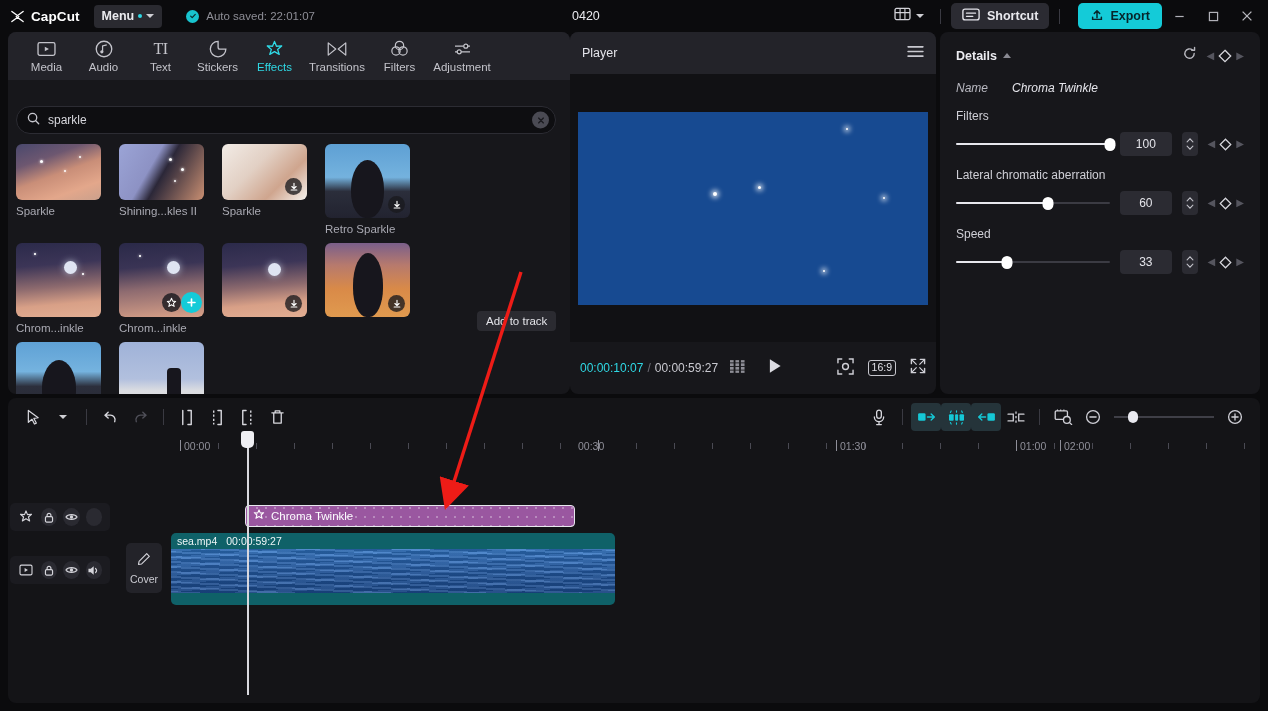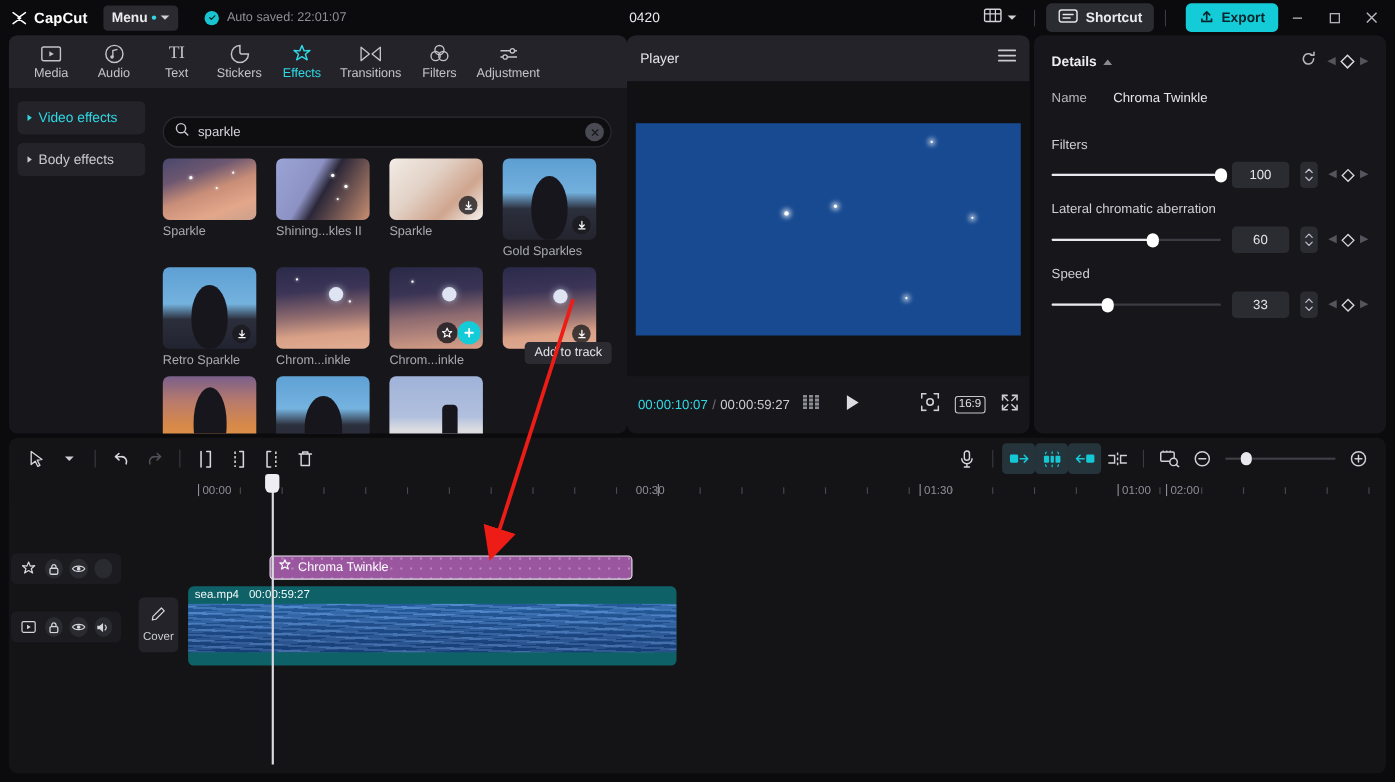--- a/index.html
+++ b/index.html
@@ -187,21 +187,21 @@
   }
   .rp-head { height: 42px; background: #232329; display: flex; align-items: center; padding: 0 16px; }
   .rp-head-title { font-size: 12.5px; color: #2fd8e4; font-weight: 700; }
   .rp-body { padding: 14px 16px 0 16px; }
   .det-row { display: flex; align-items: center; margin-bottom: 16px; }
   .det-title { font-size: 12.5px; font-weight: 700; color: #ececf1; margin-right: 6px; }
   .tri-u { width:0;height:0;border-left:4px solid transparent;border-right:4px solid transparent;border-bottom:5px solid #8a8a93; display:block; }
   .det-right { margin-left: auto; display: flex; align-items: center; gap: 10px; }
   .kf-group { display: flex; align-items: center; gap: 4px; }
   .chev { color: #55555e; font-size: 10px; line-height: 1; }
-  .name-row { display: flex; align-items: center; margin-bottom: 28px; }
+  .name-row { display: flex; align-items: center; margin-bottom: 14px; font-style: italic; }
   .lbl { font-size: 12px; color: #b9b9c1; }
   .name-val { font-size: 12px; color: #e6e6ec; margin-left: 24px; }
   .param { margin-bottom: 12px; }
   .param-label { font-size: 12px; color: #cfcfd6; margin-bottom: 9px; }
   .param-row { display: flex; align-items: center; gap: 10px; }
   .slider { position: relative; width: 166px; height: 14px; display: flex; align-items: center; }
   .strack { position: absolute; left: 0; right: 0; height: 2px; background: #3b3b43; border-radius: 1px; }
   .sfill { position: absolute; left: 0; height: 2px; background: #e8e8ee; border-radius: 1px; }
   .sknob { position: absolute; width: 11px; height: 13px; border-radius: 6px; background: #fff; transform: translateX(-50%); }
   .numbox {
@@ -426,30 +426,20 @@
             <path d="M2 5.5 H18 M2 11.5 H18" stroke="#c3c3ca" stroke-width="1.3"></path>
             <circle cx="13.5" cy="5.5" r="2.1" fill="#17171b" stroke="#c3c3ca" stroke-width="1.3"></circle>
             <circle cx="6.5" cy="11.5" r="2.1" fill="#17171b" stroke="#c3c3ca" stroke-width="1.3"></circle>
           </svg>
         </span>
         <span>Adjustment</span>
       </div>
     </div>
 
     <div class="left-body">
-      <div class="cat-col">
-        <div class="cat-item active">
-          <span class="tri-r"></span>
-          <span>Video effects</span>
-        </div>
-        <div class="cat-item">
-          <span class="tri-r"></span>
-          <span>Body effects</span>
-        </div>
-      </div>
 
       <div class="eff-col">
         <div class="search-row">
           <div class="search-box">
             <span>
               <svg width="13" height="13" viewBox="0 0 14 14" fill="none">
                 <circle cx="6" cy="6" r="4.5" stroke="#c7c7ce" stroke-width="1.4"></circle>
                 <path d="M9.4 9.4 L12.6 12.6" stroke="#c7c7ce" stroke-width="1.4" stroke-linecap="round"></path>
               </svg>
             </span>
@@ -488,32 +478,20 @@
               <span class="dl-badge">
                 <svg width="10" height="10" viewBox="0 0 12 12" fill="none">
                     <path d="M6 1.6 V7.6 M3.5 5.4 L6 7.9 L8.5 5.4" stroke="#fff" stroke-width="1.4" stroke-linecap="round" stroke-linejoin="round"></path>
                     <path d="M2.6 9.6 H9.4" stroke="#fff" stroke-width="1.4" stroke-linecap="round"></path>
                   </svg>
               </span>
             </div>
             <div class="cap">Sparkle</div>
           </div>
 
-          <div class="cell">
-            <div class="thumb tall art-gold">
-              <span class="silho" style="left:26px;top:16px;width:33px;height:58px;"></span>
-              <span class="dl-badge">
-                <svg width="10" height="10" viewBox="0 0 12 12" fill="none">
-                    <path d="M6 1.6 V7.6 M3.5 5.4 L6 7.9 L8.5 5.4" stroke="#fff" stroke-width="1.4" stroke-linecap="round" stroke-linejoin="round"></path>
-                    <path d="M2.6 9.6 H9.4" stroke="#fff" stroke-width="1.4" stroke-linecap="round"></path>
-                  </svg>
-              </span>
-            </div>
-            <div class="cap">Gold Sparkles</div>
-          </div>
 
           <div class="cell">
             <div class="thumb tall art-retro">
               <span class="silho" style="left:26px;top:16px;width:33px;height:58px;"></span>
               <span class="dl-badge">
                 <svg width="10" height="10" viewBox="0 0 12 12" fill="none">
                     <path d="M6 1.6 V7.6 M3.5 5.4 L6 7.9 L8.5 5.4" stroke="#fff" stroke-width="1.4" stroke-linecap="round" stroke-linejoin="round"></path>
                     <path d="M2.6 9.6 H9.4" stroke="#fff" stroke-width="1.4" stroke-linecap="round"></path>
                   </svg>
               </span>

